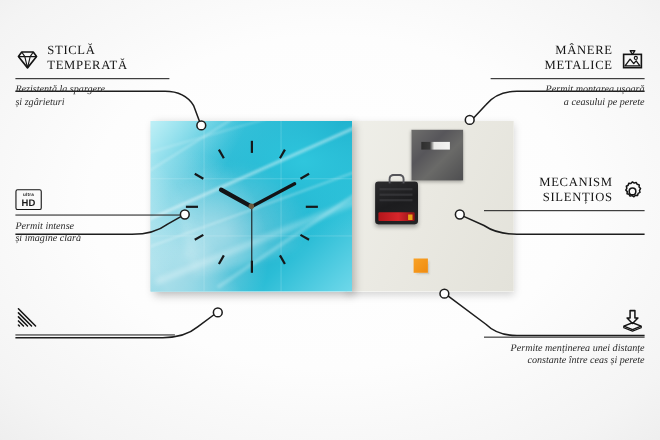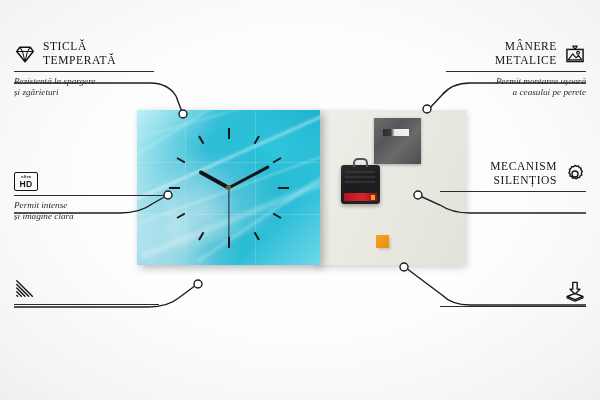--- a/index.html
+++ b/index.html
@@ -307,15 +307,17 @@
     <div class="head">
       <span class="ico">
         <svg viewBox="0 0 24 24">
           <path d="M9.6 2.6 h4.8 v7.4 h3 L12 15.4 L6.6 10 h3 Z" fill="none" stroke="#141414" stroke-width="1.5" stroke-linejoin="round"></path>
           <path d="M12 14.6 L20.6 18 L12 21.4 L3.4 18 Z" fill="none" stroke="#141414" stroke-width="1.5" stroke-linejoin="round"></path>
           <path d="M3.4 18 v1.6 L12 23 l8.6-3.4 V18" fill="none" stroke="#141414" stroke-width="1.3" stroke-linejoin="round"></path>
         </svg>
       </span>
     </div>
     <div class="rule"></div>
+    <div class="desc">Permite menținerea unei distanțe
+constante între ceas și perete</div>
   </div>
 
 </div>
 
 </body></html>

